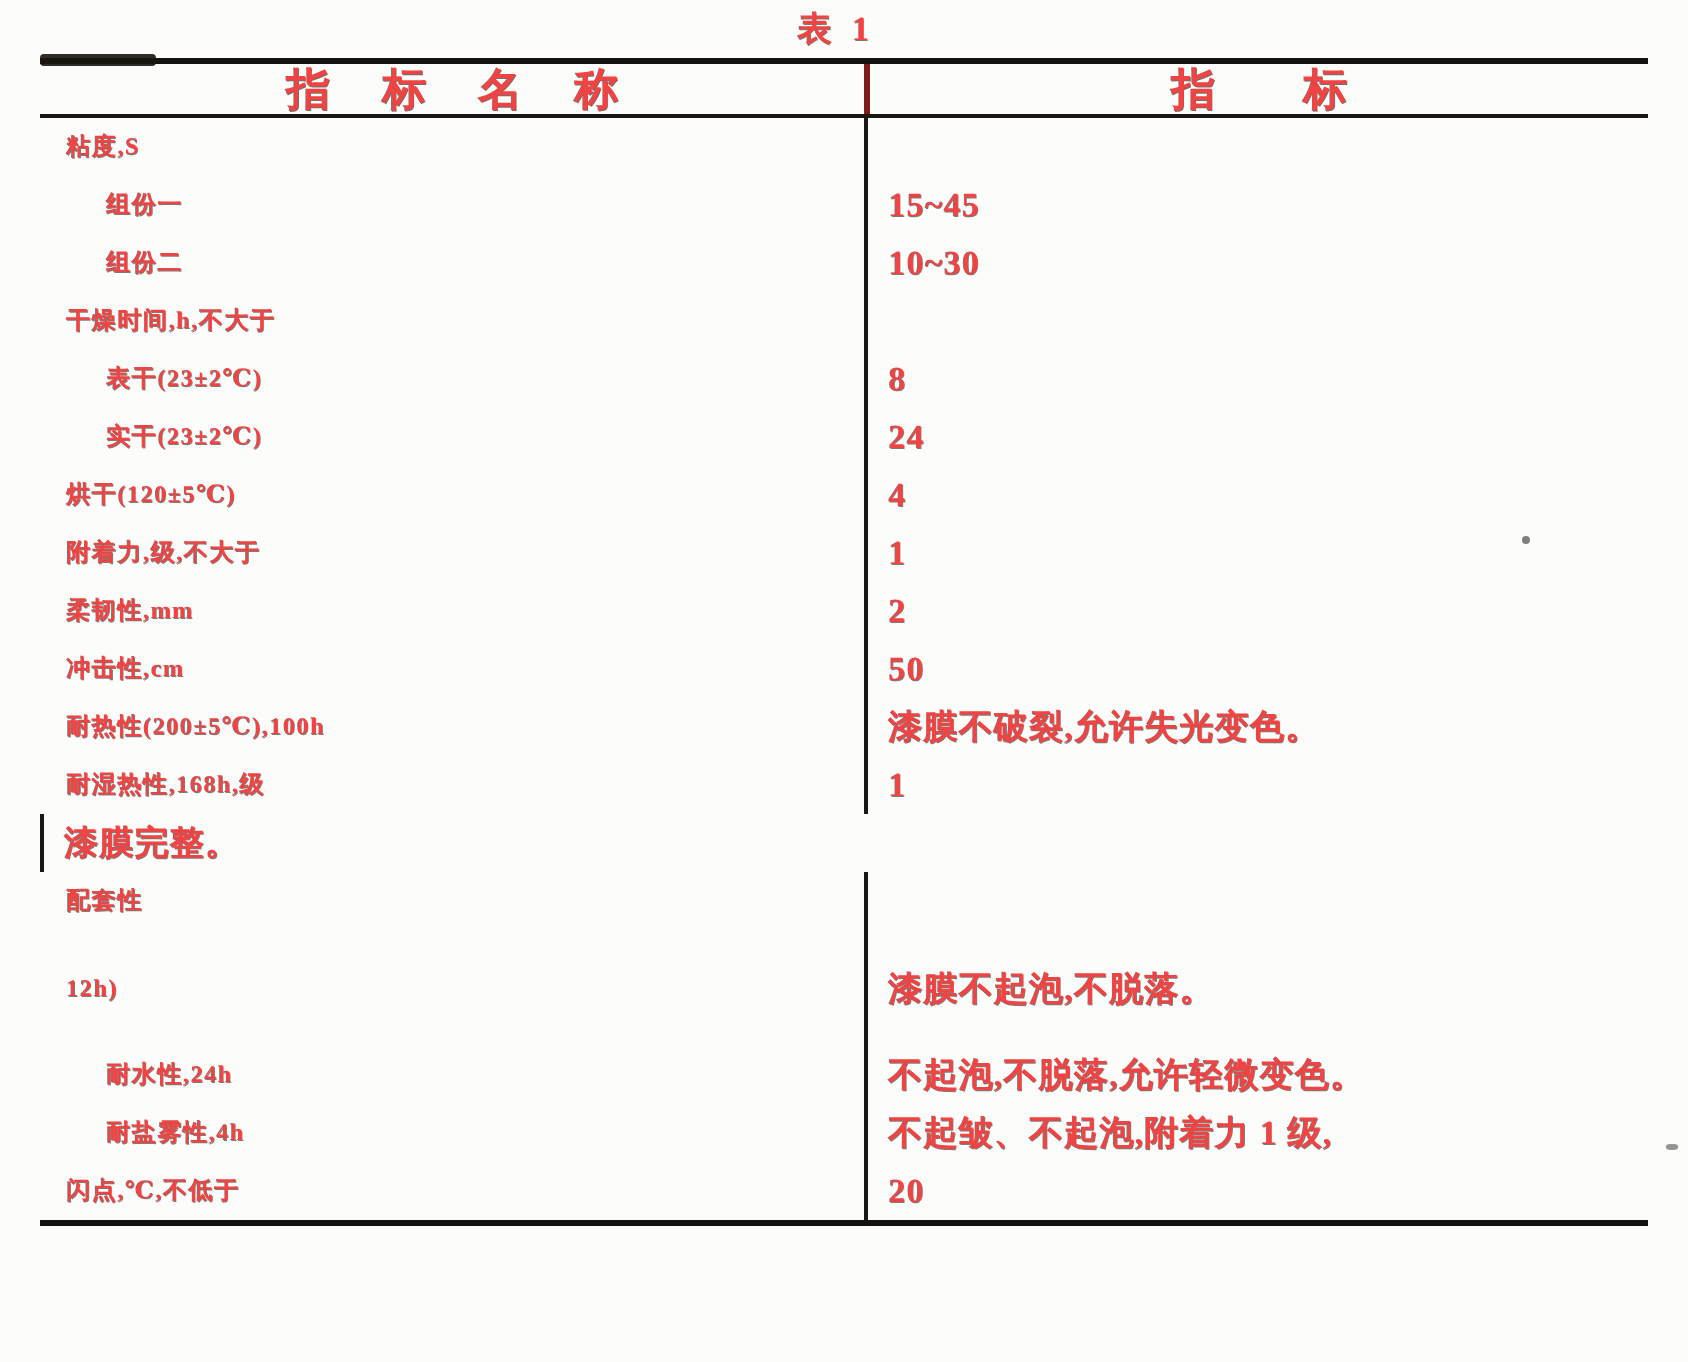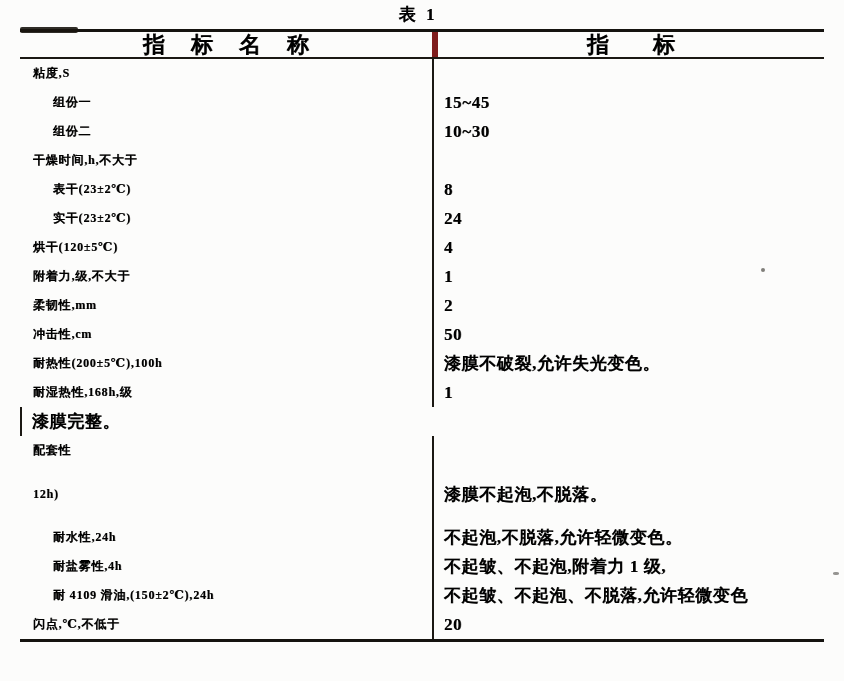--- a/index.html
+++ b/index.html
@@ -2,21 +2,21 @@
 <html><head>
 <meta charset="utf-8">
 <style>
   html,body{margin:0;padding:0;background:#ffffff;}
   .page{
     position:relative;
     width:844px;height:681px;
     background:#fcfcfb;
     overflow:hidden;
     font-family:"Liberation Serif","DejaVu Serif",serif;
-    color:#000000;
+    color:#ef4444;
   }
   .caption{
     position:absolute;top:3px;left:0;width:836px;
     text-align:center;
     font-size:17px;font-weight:700;
     letter-spacing:3px;
     text-shadow:0.4px 0.4px 0 rgba(20,18,14,0.55);
   }
   .spec-table{
     position:absolute;left:20px;top:29px;width:804px;
@@ -26,21 +26,21 @@
     box-sizing:border-box;
   }
   .hdr-row{display:flex;height:25px;border-bottom:2px solid #1b1813;}
   .hcell{
     display:flex;align-items:center;justify-content:center;
     font-size:22px;font-weight:700;
     text-shadow:0.5px 0.4px 0 rgba(20,18,14,0.6);
     font-family:Liberation Mono, monospace;
   }
   .hcell.left{width:412px;}
-  .hcell.right{flex:1;border-left:6px solid #7f1d1d;text-align:right;}
+  .hcell.right{flex:1;border-left:3px solid #7f1d1d;text-align:right;}
   .hspaced-wide{letter-spacing:26px;margin-right:-26px;white-space:nowrap;}
   .hspaced-xwide{letter-spacing:44px;margin-right:-44px;white-space:nowrap;}
   .row{display:flex;height:29px;}
   .row.tall{height:58px;}
   .cell-left{
     width:412px;display:flex;flex-direction:column;justify-content:center;
     box-sizing:border-box;
   }
   .cell-right{
     flex:1;border-left:2px solid #1b1813;
@@ -173,26 +173,20 @@
           <div class="cell-right">不起泡,不脱落,允许轻微变色。</div>
         </div>
         <div class="row">
           <div class="cell-left">
             <div class="lbl ind1">耐盐雾性,4h</div>
           </div>
           <div class="cell-right">不起皱、不起泡,附着力 1 级,</div>
         </div>
         <div class="row">
           <div class="cell-left">
-            <div class="lbl ind1">耐 4109 滑油,(150±2℃),24h</div>
-          </div>
-          <div class="cell-right">不起皱、不起泡、不脱落,允许轻微变色</div>
-        </div>
-        <div class="row">
-          <div class="cell-left">
             <div class="lbl ind0">闪点,℃,不低于</div>
           </div>
           <div class="cell-right">20</div>
         </div>
       </div>
   </div>
 
   <div class="artifact a1"></div>
   <div class="artifact a2"></div>
   <div class="artifact a3"></div>

